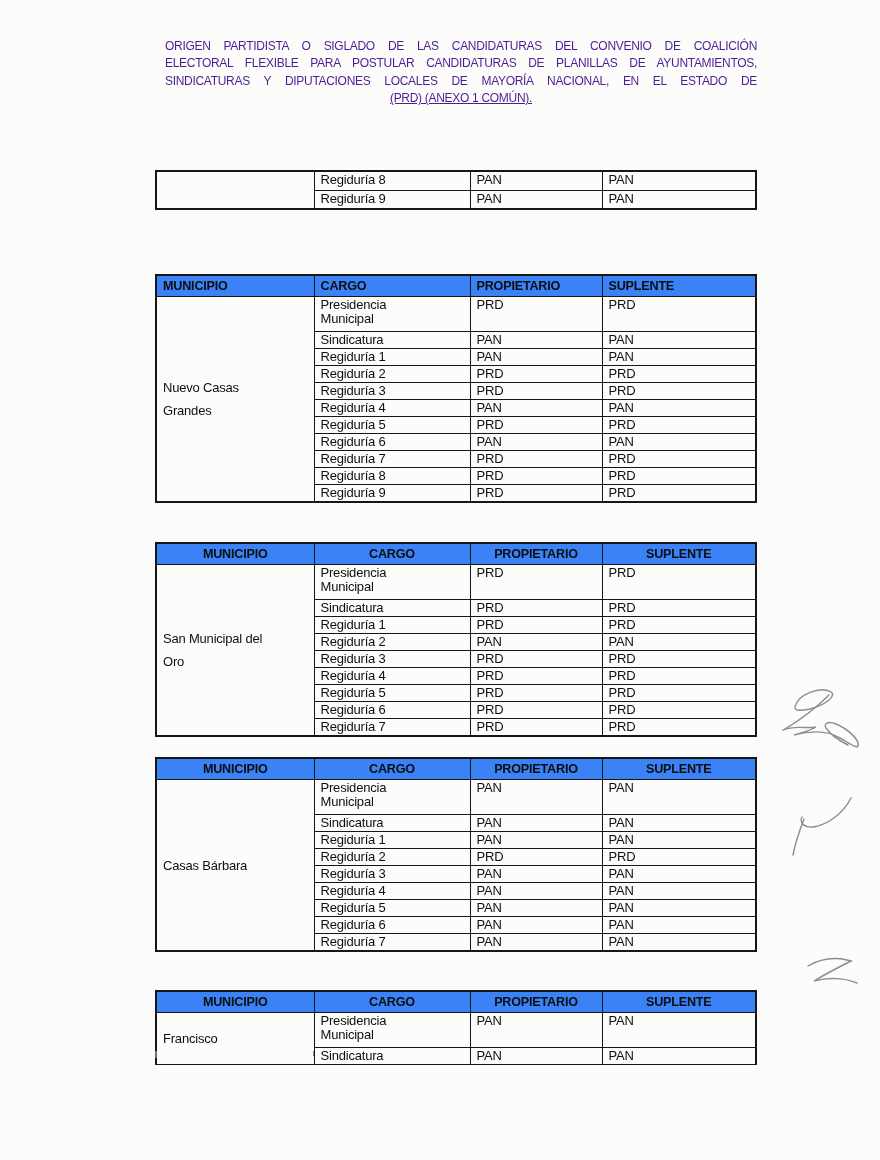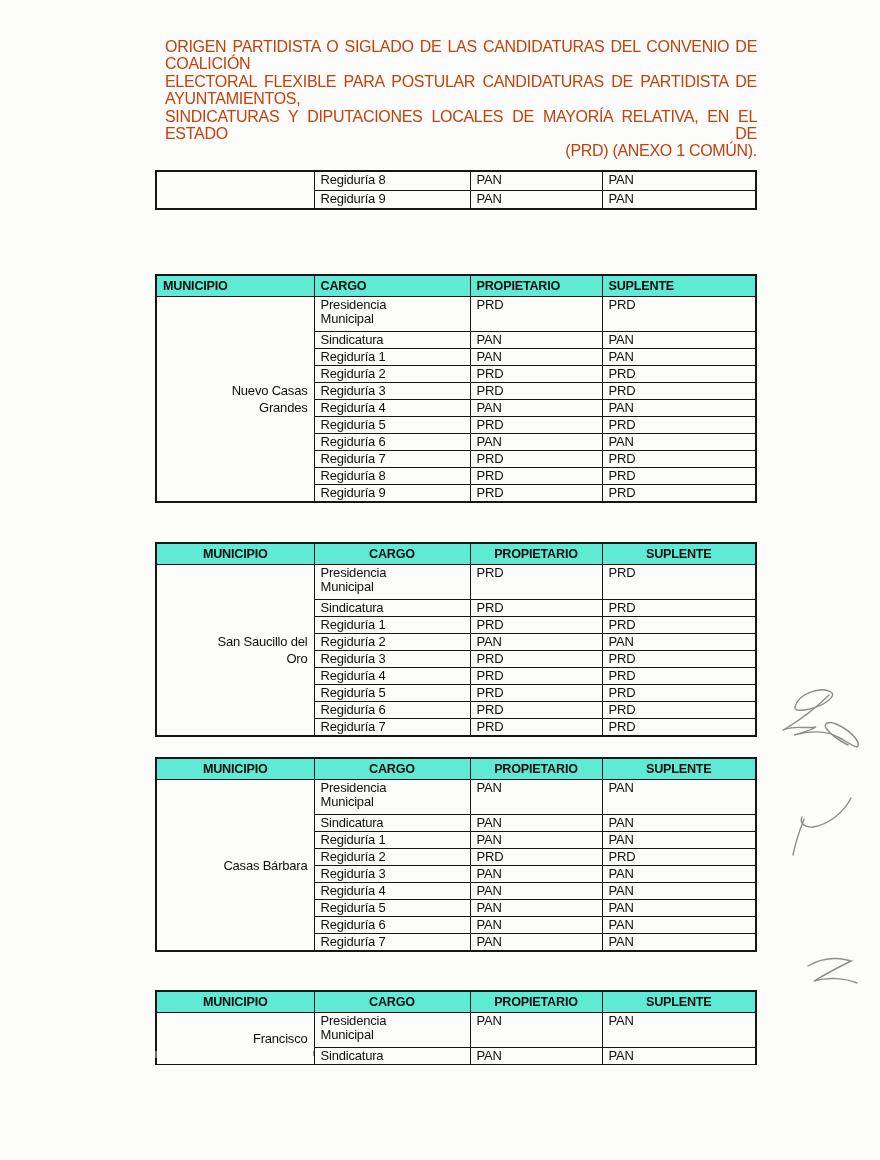--- a/index.html
+++ b/index.html
@@ -5,69 +5,69 @@
   html,body{margin:0;padding:0;background:#ffffff;}
   .page{
     position:relative;width:880px;height:1160px;overflow:hidden;
     background:#fcfcfa;
     font-family:"Liberation Sans", sans-serif;
     color:#141414;
   }
   
   .intro{
     position:absolute;left:165px;top:38px;width:592px;
-    font-size:16px;line-height:17.4px;letter-spacing:-0.3px;
-    color:#c2410c;
+    font-size:12px;line-height:17.4px;letter-spacing:-0.3px;
+    color:#4c1d95;
   }
   .intro .jl{text-align:justify;text-align-last:justify;}
-  .intro .last{text-align:right;}
+  .intro .last{text-align:center;text-decoration:underline;}
   
   .tbl-wrap{position:absolute;left:155px;margin-top:12px;}
   .pos-0{top:158px;}
   .pos-1{top:262px;}
   .pos-2{top:530px;}
   .pos-3{top:745px;}
   .pos-4{top:978px;}
   table{border-collapse:collapse;table-layout:fixed;width:600px;border:2px solid #161616;}
   .truncated table{border-bottom:none;}
   th{
-    background:#5eead4;
+    background:#3b82f6;
     border:1px solid #161616;
     font-size:12.6px;font-weight:bold;color:#0d0d0d;
     height:18px;padding:1px 6px;letter-spacing:-0.2px;
   }
   td{
     border:1px solid #161616;
     font-size:13px;line-height:14px;letter-spacing:-0.2px;
     padding:1px 6px;vertical-align:top;white-space:pre-line;
     color:#0f0f0f;
   }
   tbody tr{height:17px;}
   .cont tbody tr{height:19px;}
   tr.tall{height:35px;}
-  td.muni{text-align:right;vertical-align:middle;line-height:17px;}
+  td.muni{text-align:left;vertical-align:middle;line-height:23px;}
   
   .tail{position:absolute;left:155px;top:1051px;width:2px;height:7px;background:#6f6f6f;}
   .tail2{position:absolute;left:313px;top:1051px;width:1px;height:5px;background:#8a8a8a;}
   
   .mark{position:absolute;}
   .mark1{left:770px;top:680px;}
   .mark2{left:783px;top:792px;}
   .mark3{left:800px;top:950px;}
   .mark path{fill:none;stroke:#8d8d8d;stroke-width:1.4;stroke-linecap:round;}
 </style>
 </head>
 <body>
 
 <div class="page">
 
   <div class="intro">
     <div class="jl">ORIGEN PARTIDISTA O SIGLADO DE LAS  CANDIDATURAS DEL CONVENIO DE COALICIÓN</div>
-    <div class="jl">ELECTORAL FLEXIBLE PARA POSTULAR CANDIDATURAS DE PARTIDISTA DE AYUNTAMIENTOS,</div>
-    <div class="jl">SINDICATURAS Y DIPUTACIONES LOCALES DE MAYORÍA RELATIVA, EN EL ESTADO DE</div>
+    <div class="jl">ELECTORAL FLEXIBLE PARA POSTULAR CANDIDATURAS DE PLANILLAS DE AYUNTAMIENTOS,</div>
+    <div class="jl">SINDICATURAS Y DIPUTACIONES LOCALES DE MAYORÍA NACIONAL, EN EL ESTADO DE</div>
     <div class="last">(PRD) (ANEXO 1 COMÚN).</div>
   </div>
 
   <div id="tables-root">
       <div class="tbl-wrap pos-0 cont">
         <table>
           <colgroup>
             <col style="width: 158px;">
             <col style="width: 156px;">
             <col style="width: 132px;">
@@ -177,21 +177,21 @@
           <thead>
             <tr>
               <th style="text-align: center;">MUNICIPIO</th>
               <th style="text-align: center;">CARGO</th>
               <th style="text-align: center;">PROPIETARIO</th>
               <th style="text-align: center;">SUPLENTE</th>
             </tr>
           </thead>
           <tbody>
             <tr class="tall">
-              <td class="muni" rowspan="9">San Saucillo del
+              <td class="muni" rowspan="9">San Municipal del
 Oro</td>
               <td>Presidencia
 Municipal</td>
               <td>PRD</td>
               <td>PRD</td>
             </tr>
             <tr>
               <td>Sindicatura</td>
               <td>PRD</td>
               <td>PRD</td>

